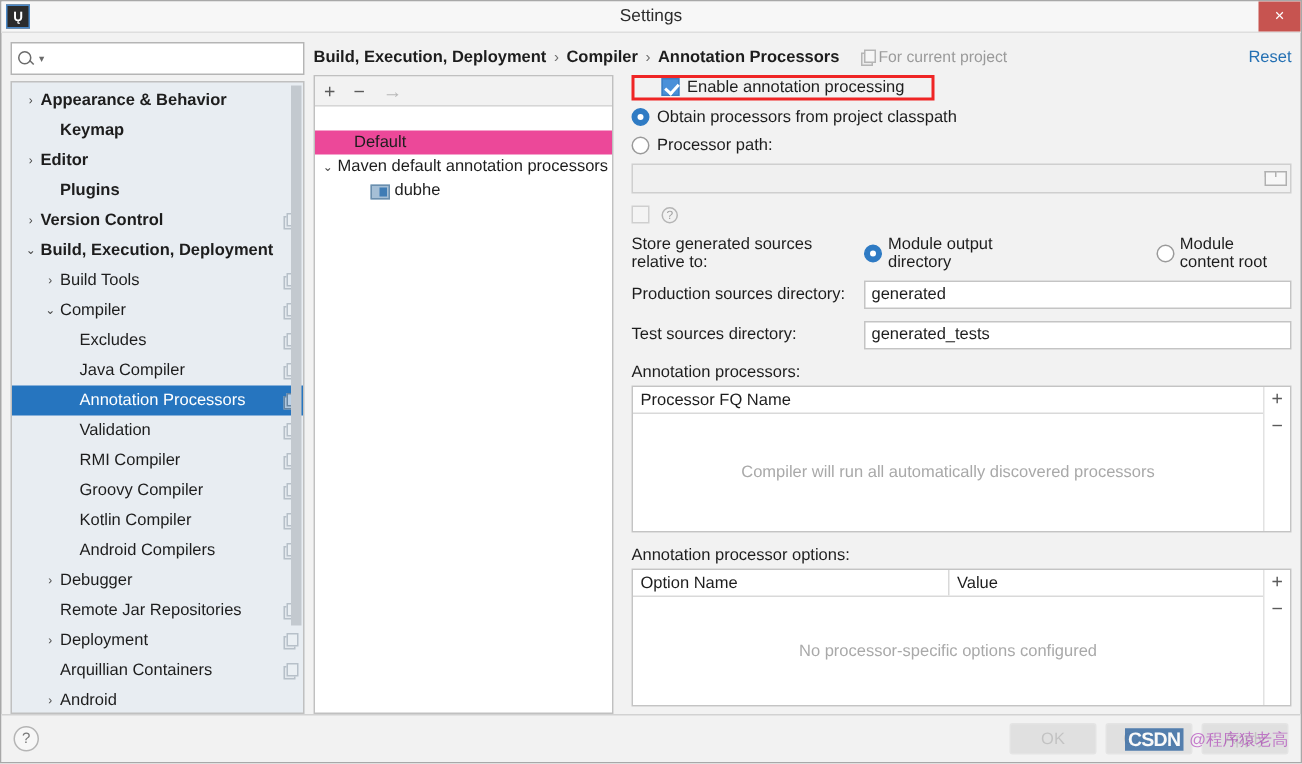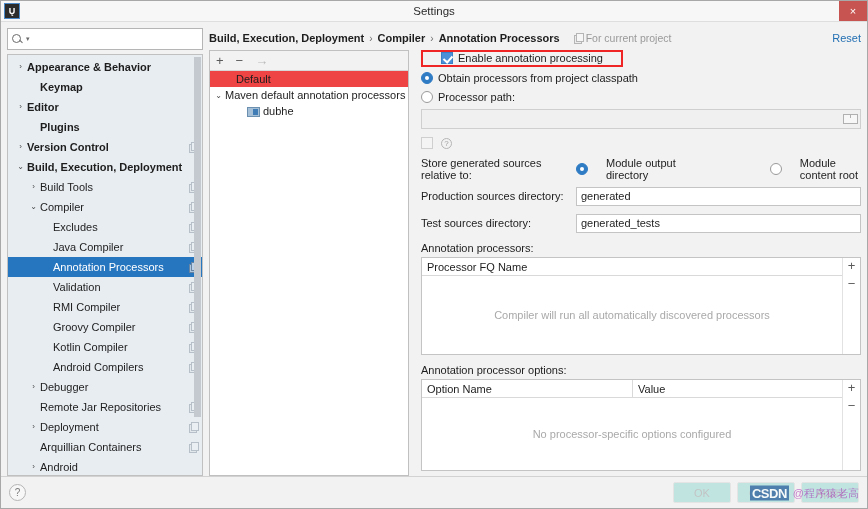--- a/index.html
+++ b/index.html
@@ -278,21 +278,21 @@
   .profiles-list { flex: 1 1 auto; overflow: hidden; }
   .prow {
     height: 16px;
     display: flex;
     align-items: center;
     font-size: 11px;
     padding-right: 2px;
     white-space: nowrap;
     cursor: pointer;
   }
-  .prow.head { background: #ef4444; }
+  .prow.head { background: #ec4899; margin-top: 16px; }
   .prow .parrow {
     width: 13px; flex: 0 0 13px; text-align: center;
     font-size: 8px; color: #4a4a4a;
   }
   .module-icon {
     width: 12px; height: 10px;
     flex: 0 0 12px;
     margin-right: 4px;
     position: relative;
   }
@@ -440,21 +440,21 @@
   }
 
   .store-row {
     display: flex;
     align-items: center;
     height: 18px;
     gap: 0;
     justify-content: flex-end;
   }
   .store-label { flex: 0 0 155px; font-size: 11px; }
-  .store-opt { display: flex; align-items: center; gap: 18px; }
+  .store-opt { display: flex; align-items: center; gap: 4px; }
   .store-opt.second { margin-left: 90px; }
 
   .sec-label {
     font-size: 11px;
     margin-bottom: 3px;
   }
 
   .table-box {
     border: 1px solid #c4c4c4;
     background: #ffffff;
@@ -526,21 +526,21 @@
   .dialog-buttons {
     margin-left: auto;
     display: flex;
     gap: 6px;
     opacity: .22;
   }
   .dlg-btn {
     min-width: 58px;
     height: 21px;
     border: 1px solid #b5b5b5;
-    background: #14b8a6;
+    background: #a3a3a3;
     font-size: 11px;
     display: flex; align-items: center; justify-content: center;
     border-radius: 2px;
   }
   .watermark {
     position: absolute;
     right: 8px;
     top: 50%;
     transform: translateY(-50%);
     display: flex;

